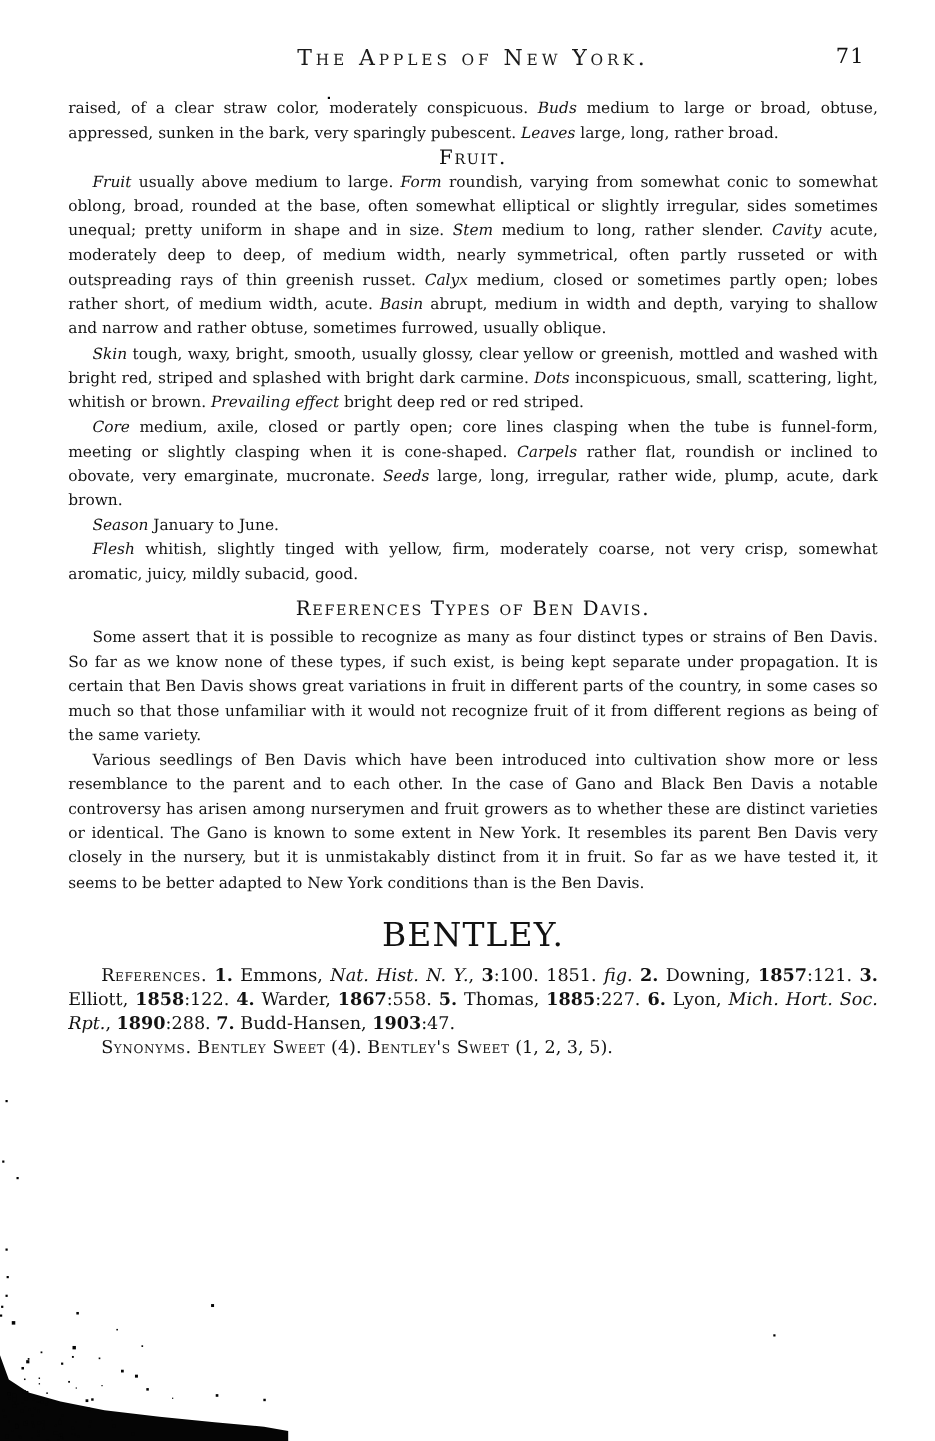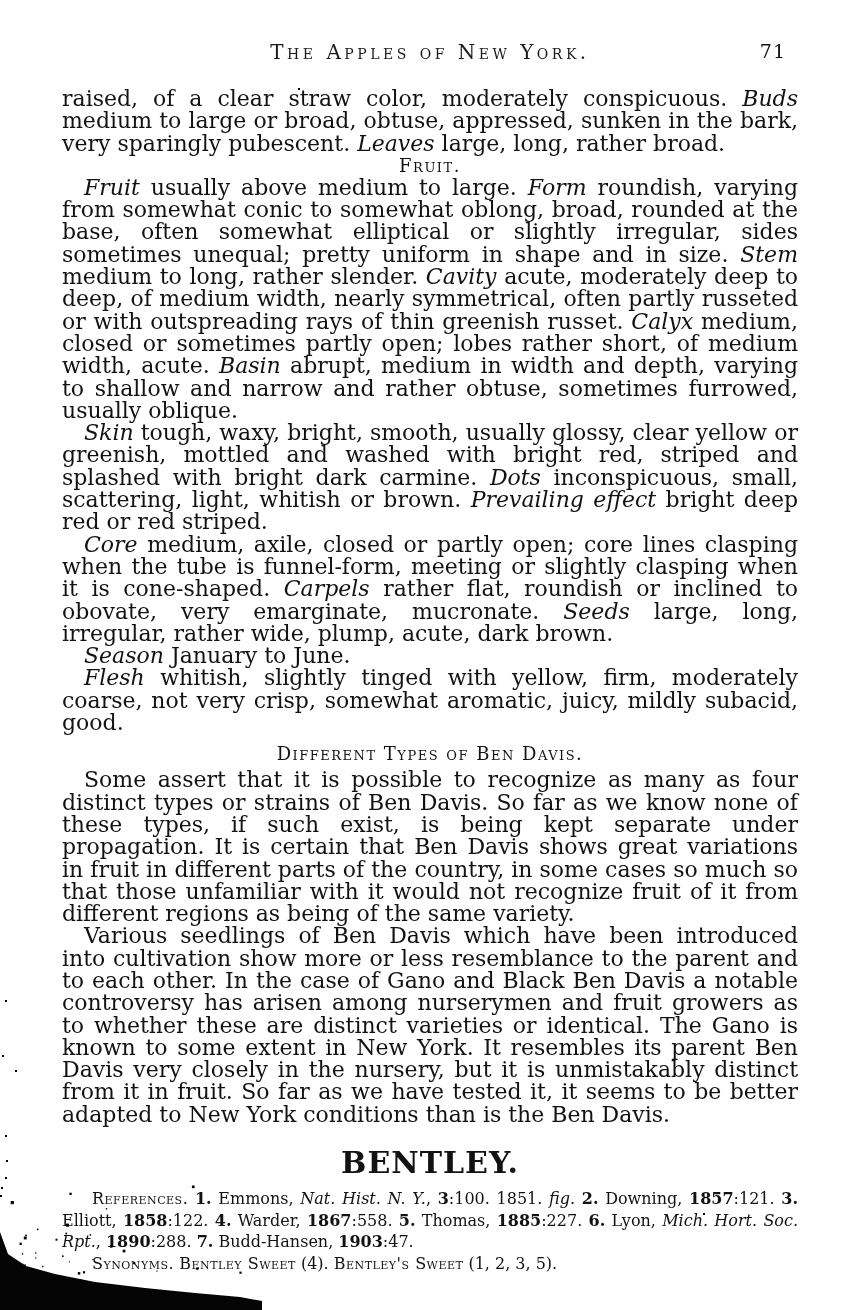--- a/index.html
+++ b/index.html
@@ -27,21 +27,21 @@
     top:0;right:12px;
     font-size:19px;
     letter-spacing:1px;
   }
   .content{
     position:absolute;
     top:88px;left:62px;width:736px;
   }
   p.bodypara{
     margin:0;
-    font-size:22px;
+    font-size:14px;
     line-height:22.3px;
     text-align:justify;
     text-indent:22px;
   }
   p.noindent{text-indent:0;}
   p.refs{
     font-size:16px;
     line-height:21.6px;
     text-indent:30px;
   }
@@ -52,21 +52,21 @@
     text-align:center;
     font-variant:small-caps;
     letter-spacing:1.5px;
     font-size:18px;
     line-height:22px;
     margin:0;
   }
   .c-heading.spaced{margin:9px 0 4px;}
   .variety-title{
     text-align:center;
-    font-weight:bold;
+    font-weight:normal;
     font-size:30px;
     letter-spacing:1px;
     line-height:34px;
     margin:20px 0 8px;
   }
   .scan-noise{
     position:absolute;
     left:0;bottom:0;
     width:300px;height:140px;
     pointer-events:none;
@@ -88,21 +88,21 @@
   </div>
 
   <div class="content">
       <p class="bodypara noindent"><span>raised, of a clear straw color, moderately conspicuous.  </span><span class="i">Buds</span><span> medium to large or broad, obtuse, appressed, sunken in the bark, very sparingly pubescent.  </span><span class="i">Leaves</span><span> large, long, rather broad.</span></p>
       <div class="c-heading">Fruit.</div>
       <p class="bodypara"><span class="i">Fruit</span><span> usually above medium to large.  </span><span class="i">Form</span><span> roundish, varying from somewhat conic to somewhat oblong, broad, rounded at the base, often somewhat elliptical or slightly irregular, sides sometimes unequal; pretty uniform in shape and in size.  </span><span class="i">Stem</span><span> medium to long, rather slender.  </span><span class="i">Cavity</span><span> acute, moderately deep to deep, of medium width, nearly symmetrical, often partly russeted or with outspreading rays of thin greenish russet.  </span><span class="i">Calyx</span><span> medium, closed or sometimes partly open; lobes rather short, of medium width, acute.  </span><span class="i">Basin</span><span> abrupt, medium in width and depth, varying to shallow and narrow and rather obtuse, sometimes furrowed, usually oblique.</span></p>
       <p class="bodypara"><span class="i">Skin</span><span> tough, waxy, bright, smooth, usually glossy, clear yellow or greenish, mottled and washed with bright red, striped and splashed with bright dark carmine.  </span><span class="i">Dots</span><span> inconspicuous, small, scattering, light, whitish or brown.  </span><span class="i">Prevailing effect</span><span> bright deep red or red striped.</span></p>
       <p class="bodypara"><span class="i">Core</span><span> medium, axile, closed or partly open; core lines clasping when the tube is funnel-form, meeting or slightly clasping when it is cone-shaped.  </span><span class="i">Carpels</span><span> rather flat, roundish or inclined to obovate, very emarginate, mucronate.  </span><span class="i">Seeds</span><span> large, long, irregular, rather wide, plump, acute, dark brown.</span></p>
       <p class="bodypara"><span class="i">Season</span><span> January to June.</span></p>
       <p class="bodypara"><span class="i">Flesh</span><span> whitish, slightly tinged with yellow, firm, moderately coarse, not very crisp, somewhat aromatic, juicy, mildly subacid, good.</span></p>
-      <div class="c-heading spaced">Different Types of Ben Davis.</div>
+      <div class="c-heading spaced">References Types of Ben Davis.</div>
       <p class="bodypara"><span>Some assert that it is possible to recognize as many as four distinct types or strains of Ben Davis.  So far as we know none of these types, if such exist, is being kept separate under propagation.  It is certain that Ben Davis shows great variations in fruit in different parts of the country, in some cases so much so that those unfamiliar with it would not recognize fruit of it from different regions as being of the same variety.</span></p>
       <p class="bodypara"><span>Various seedlings of Ben Davis which have been introduced into cultivation show more or less resemblance to the parent and to each other.  In the case of Gano and Black Ben Davis a notable controversy has arisen among nurserymen and fruit growers as to whether these are distinct varieties or identical.  The Gano is known to some extent in New York.  It resembles its parent Ben Davis very closely in the nursery, but it is unmistakably distinct from it in fruit.  So far as we have tested it, it seems to be better adapted to New York conditions than is the Ben Davis.</span></p>
       <div class="variety-title">BENTLEY.</div>
       <p class="bodypara refs"><span class="sc">References.</span><span>  </span><span class="b">1.</span><span> Emmons, </span><span class="i">Nat. Hist. N. Y.</span><span>, </span><span class="b">3</span><span>:100. 1851. </span><span class="i">fig.</span><span>  </span><span class="b">2.</span><span> Downing, </span><span class="b">1857</span><span>:121.  </span><span class="b">3.</span><span> Elliott, </span><span class="b">1858</span><span>:122.  </span><span class="b">4.</span><span> Warder, </span><span class="b">1867</span><span>:558.  </span><span class="b">5.</span><span> Thomas, </span><span class="b">1885</span><span>:227.  </span><span class="b">6.</span><span> Lyon, </span><span class="i">Mich. Hort. Soc. Rpt.</span><span>, </span><span class="b">1890</span><span>:288.  </span><span class="b">7.</span><span> Budd-Hansen, </span><span class="b">1903</span><span>:47.</span></p>
       <p class="bodypara refs"><span class="sc">Synonyms.</span><span>  </span><span class="sc">Bentley Sweet</span><span> (4).  </span><span class="sc">Bentley's Sweet</span><span> (1, 2, 3, 5).</span></p>
     </div>
 
   <svg class="scan-noise" width="300" height="140" viewBox="0 0 300 140" xmlns="http://www.w3.org/2000/svg">
       <polygon points="0,62 8,84 26,96 55,104 95,112 145,118 195,123 240,127 262,131 262,140 0,140" fill="#050505"></polygon>
       <rect x="56.4" y="137.1" width="1.3" height="1.3" fill="#050505"></rect>

